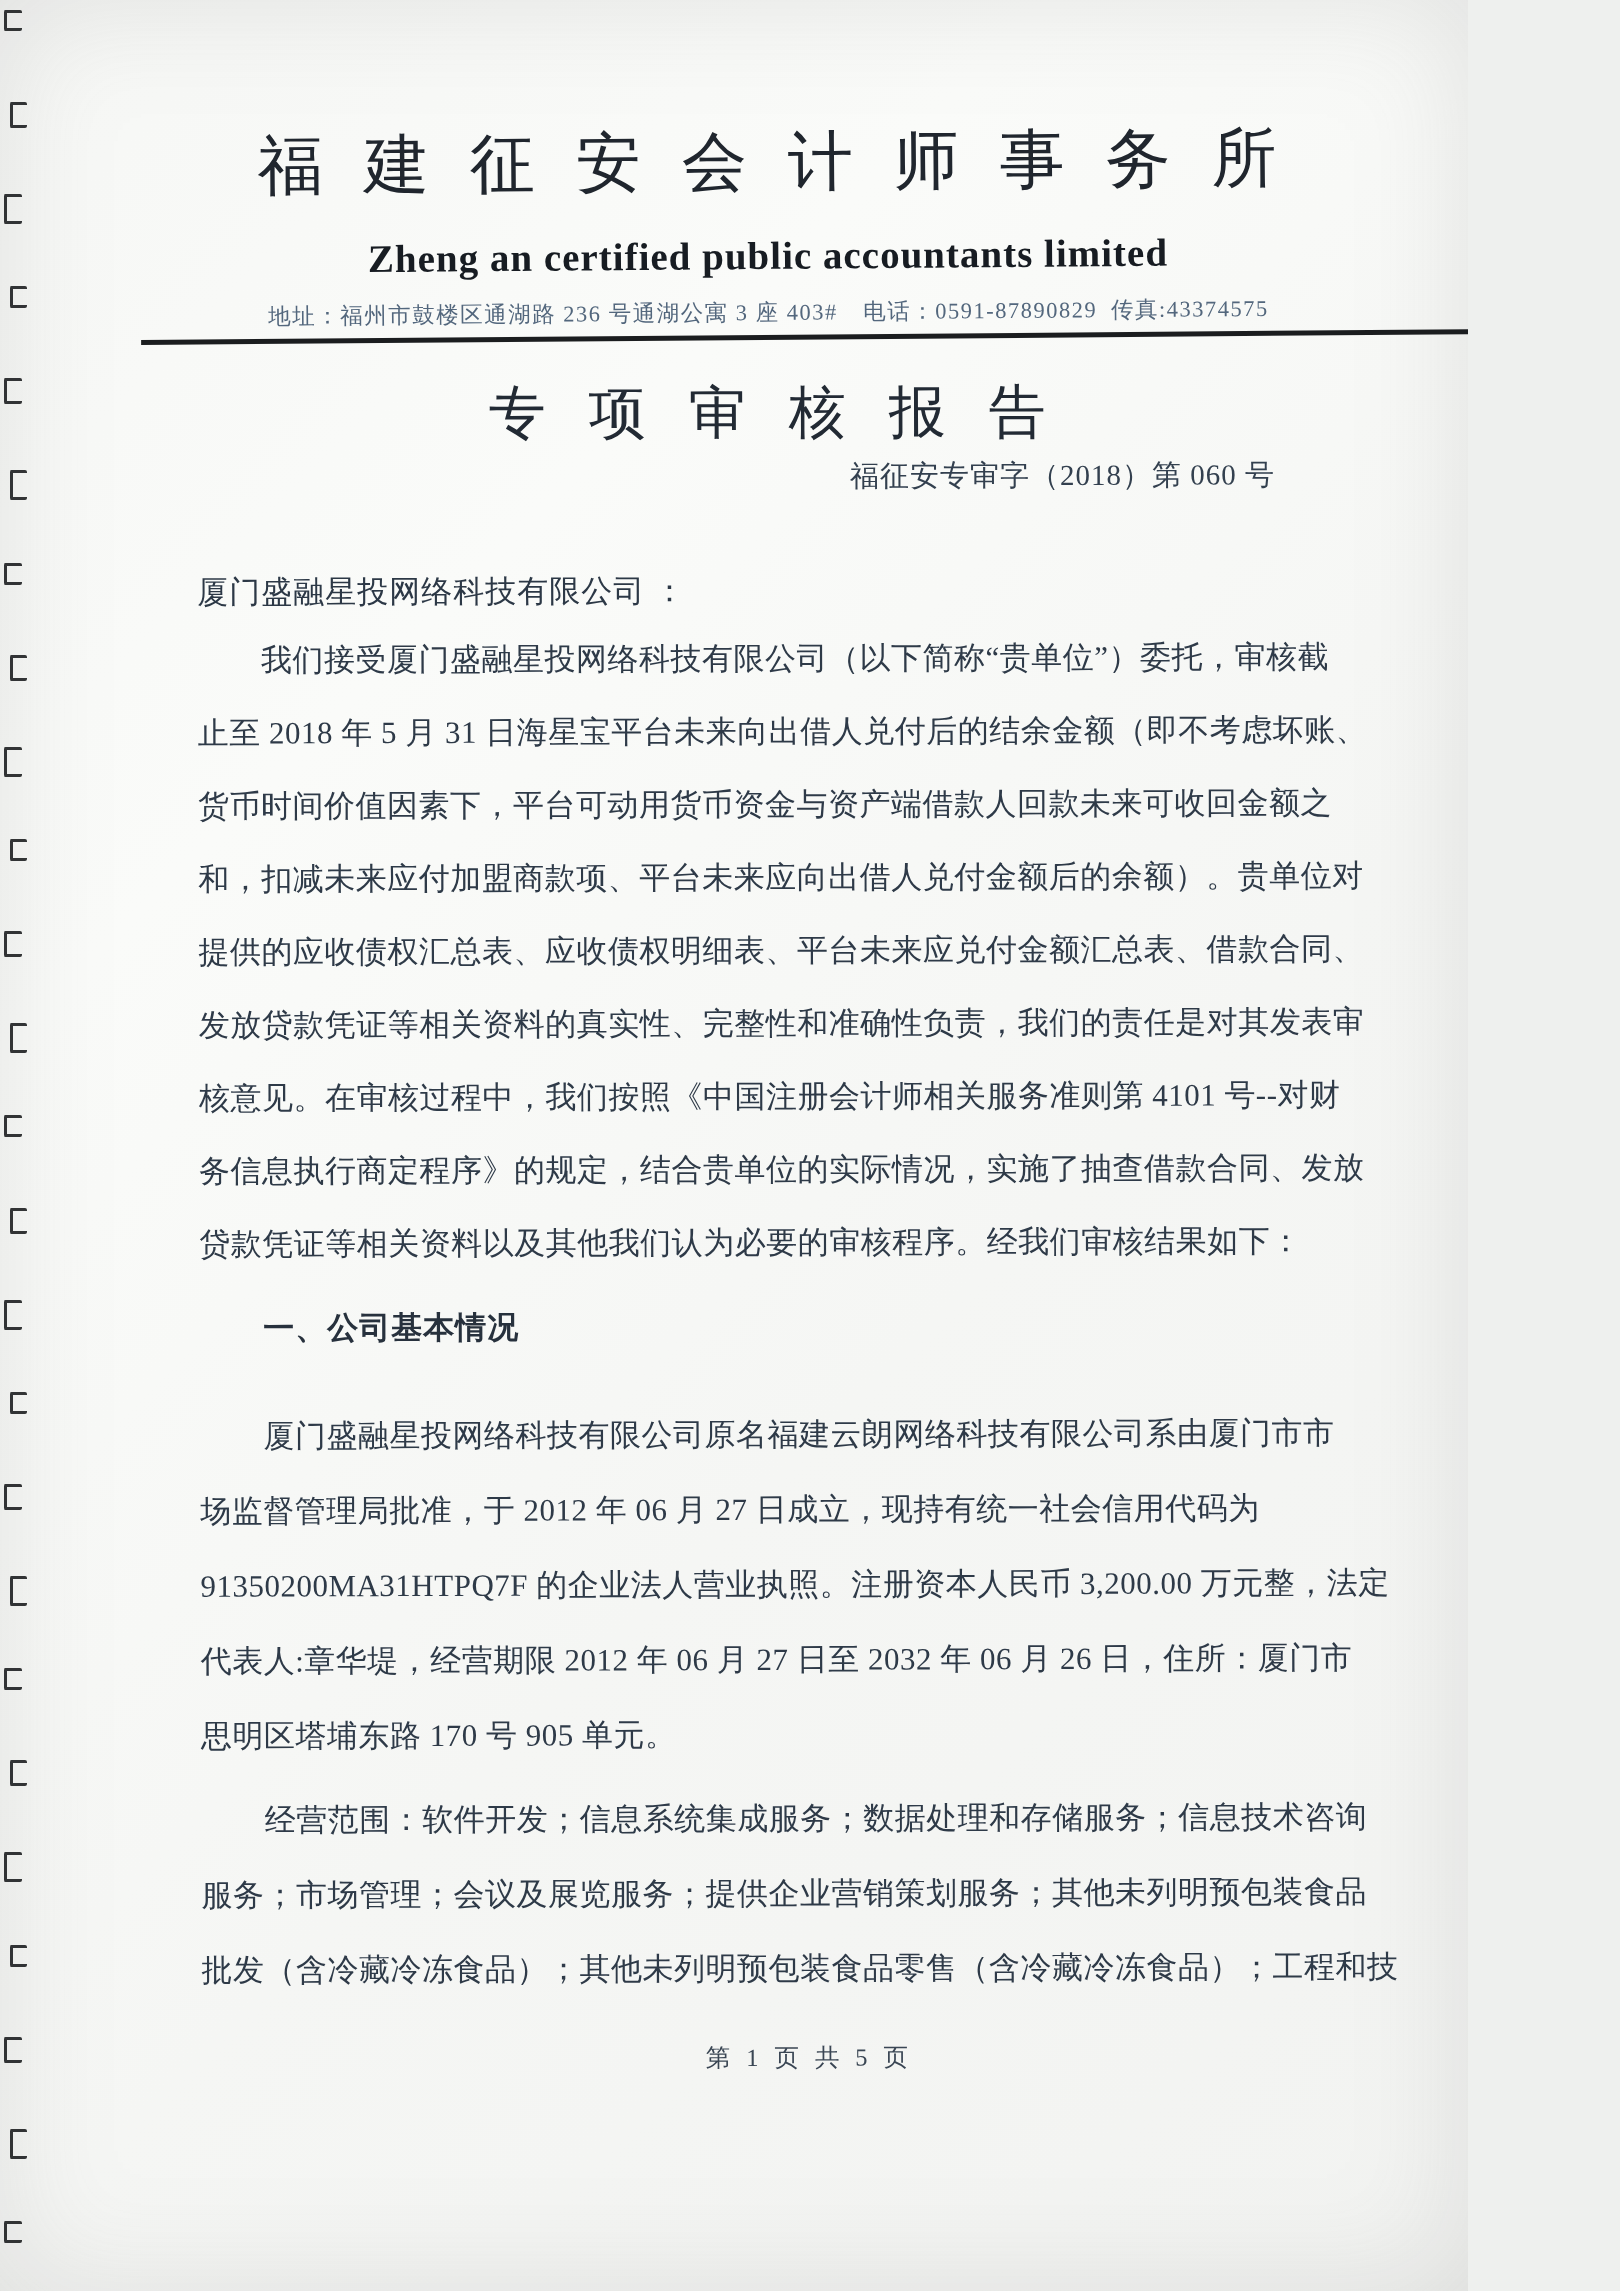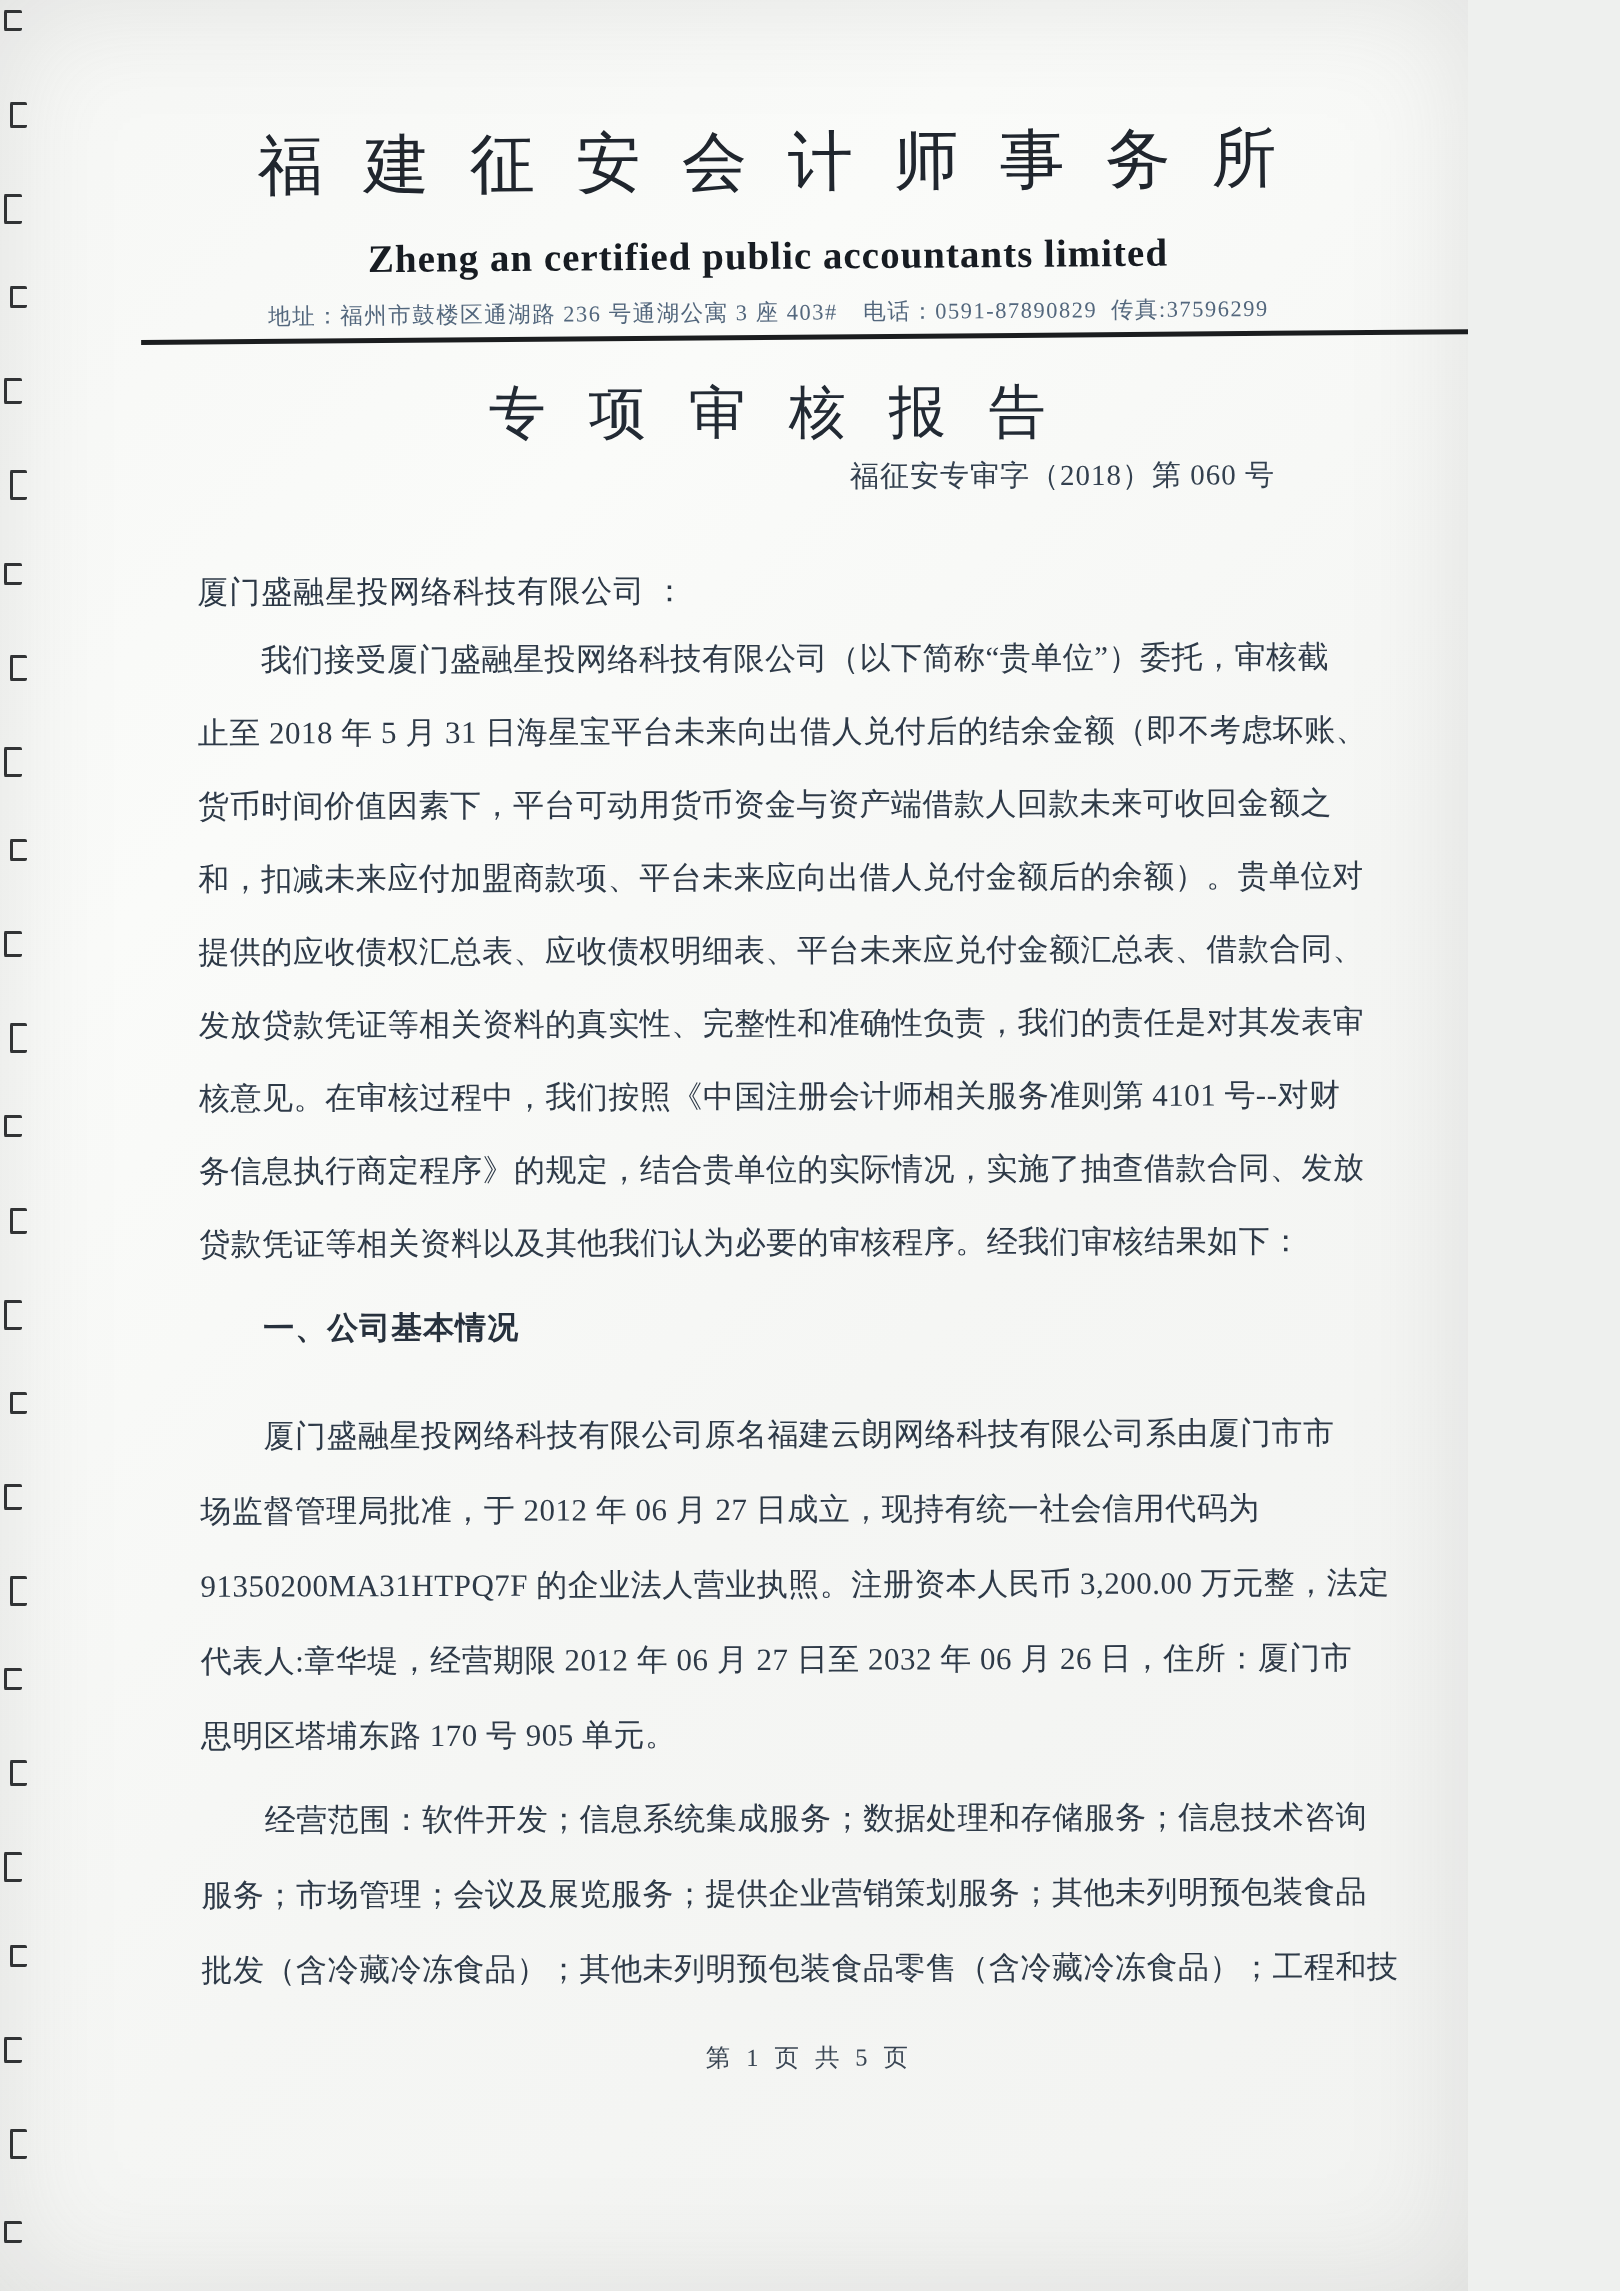--- a/index.html
+++ b/index.html
@@ -129,21 +129,21 @@
       <span class="bmark" style="top: 2129px; left: 9.8px; height: 23.5px;"></span>
       <span class="bmark" style="top: 2221px; left: 3.9px; height: 15.7px;"></span>
     </div>
 
   <div class="content">
 
     <div class="head-group">
       <div class="cn-name">福建征安会计师事务所</div>
       <div class="en-name">Zheng an certified public accountants limited</div>
       <div class="addr-line">
-        <span>地址：</span><span>福州市鼓楼区通湖路 236 号通湖公寓 3 座 403#</span><span class="addr-gap"></span><span>电话：</span><span>0591-87890829</span><span class="addr-gap2"></span><span>传真:</span><span>37596299</span>
+        <span>地址：</span><span>福州市鼓楼区通湖路 236 号通湖公寓 3 座 403#</span><span class="addr-gap"></span><span>电话：</span><span>0591-87890829</span><span class="addr-gap2"></span><span>传真:</span><span>43374575</span>
       </div>
       <div class="rule"></div>
     </div>
 
     <div class="title">专项审核报告</div>
     <div class="refno">福征安专审字（2018）第 060 号</div>
 
     <div class="salutation">厦门盛融星投网络科技有限公司 ：</div>
 
     <div class="para p1" id="para1">

